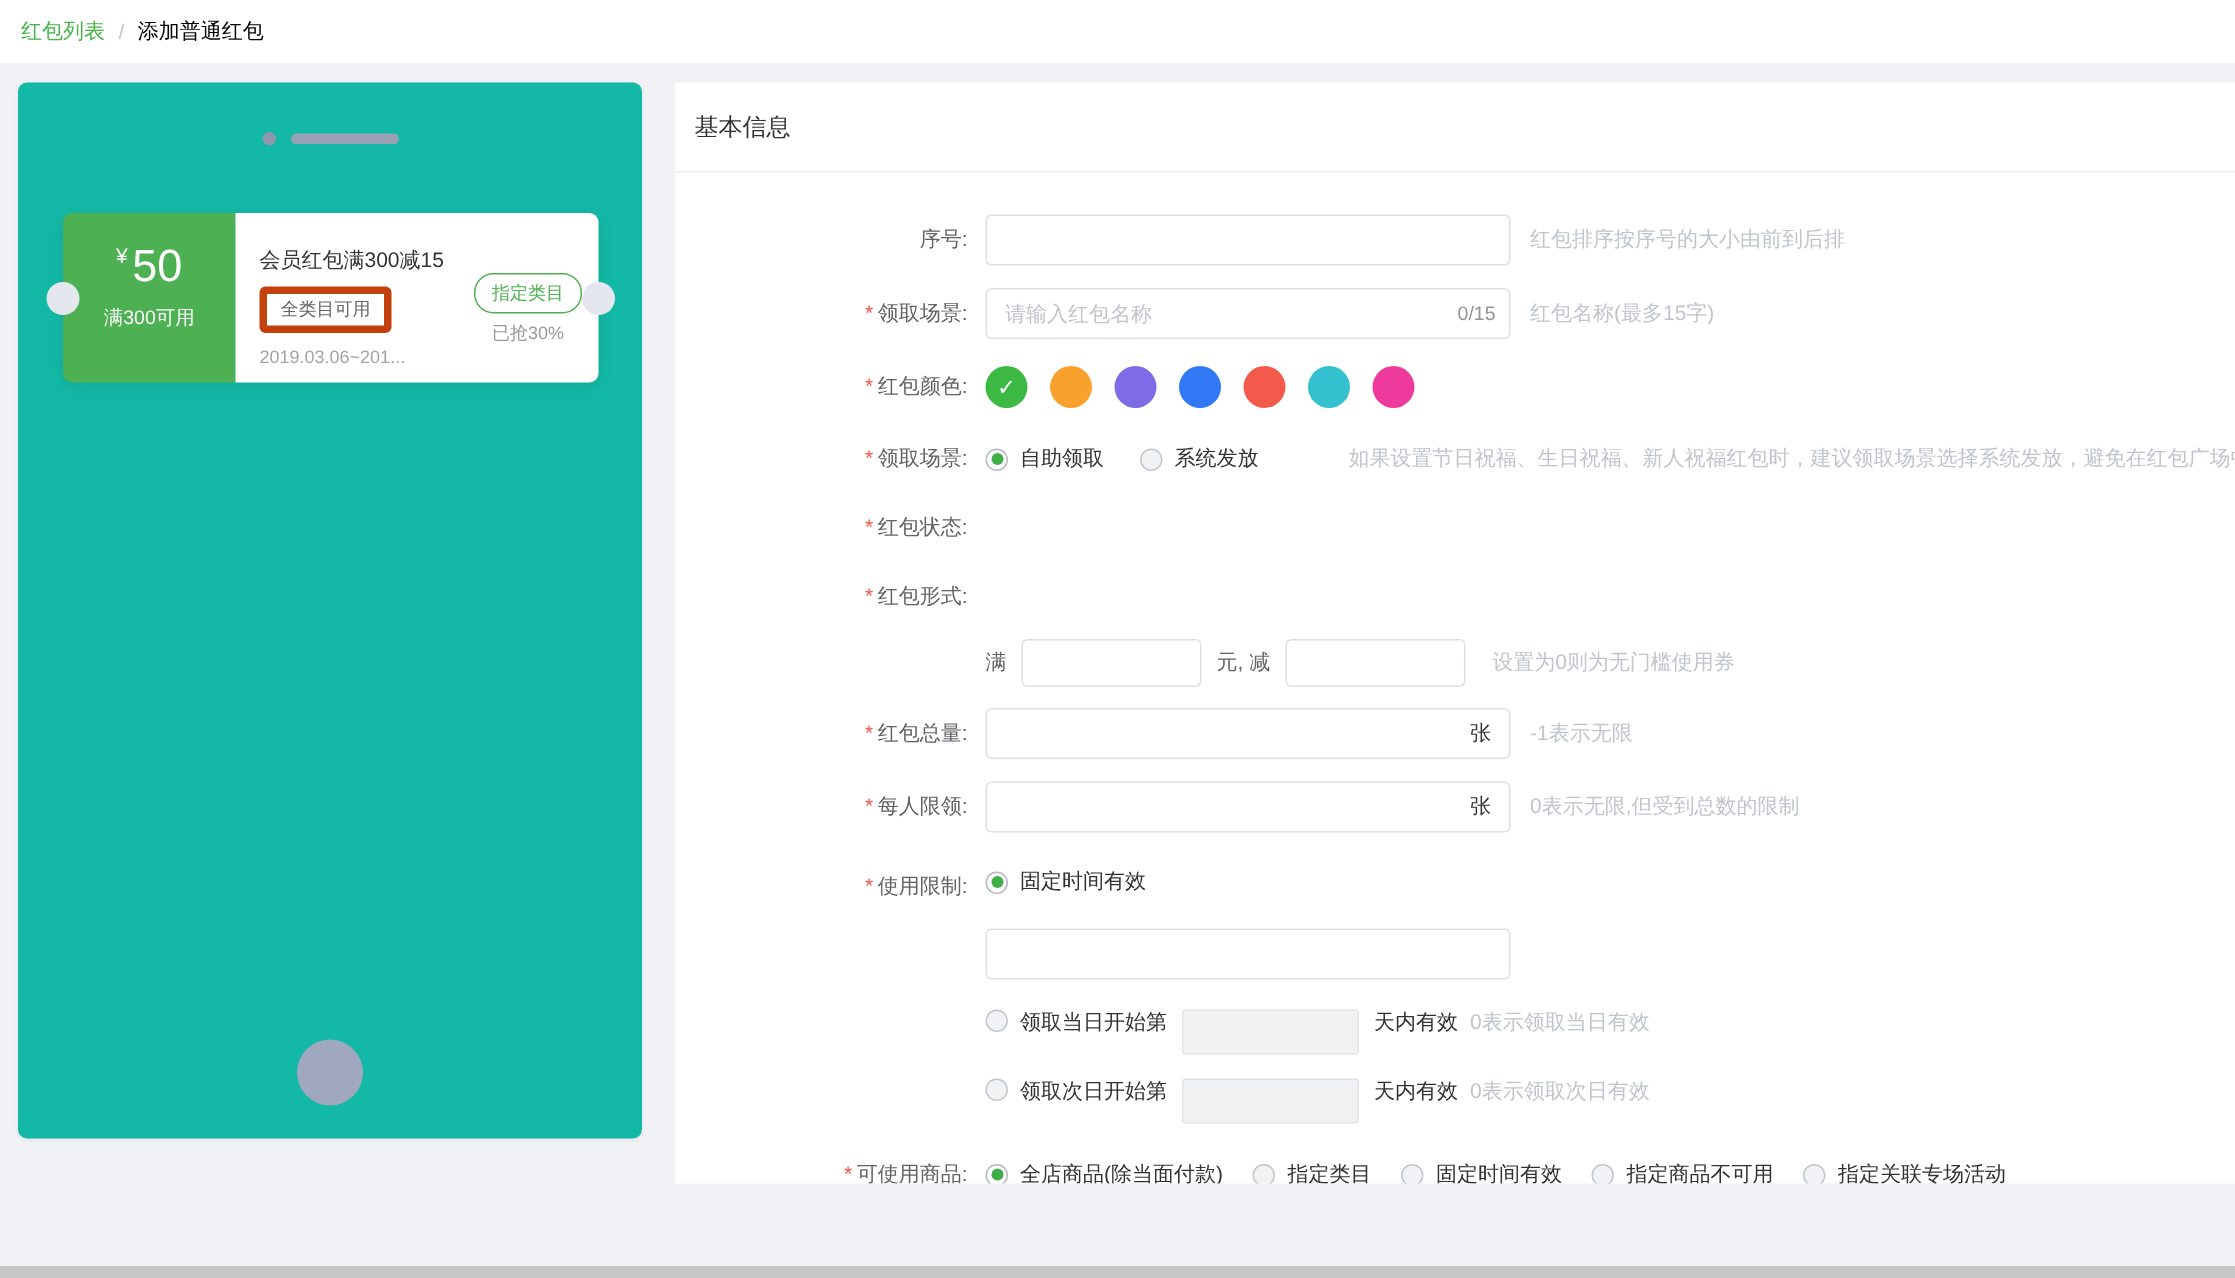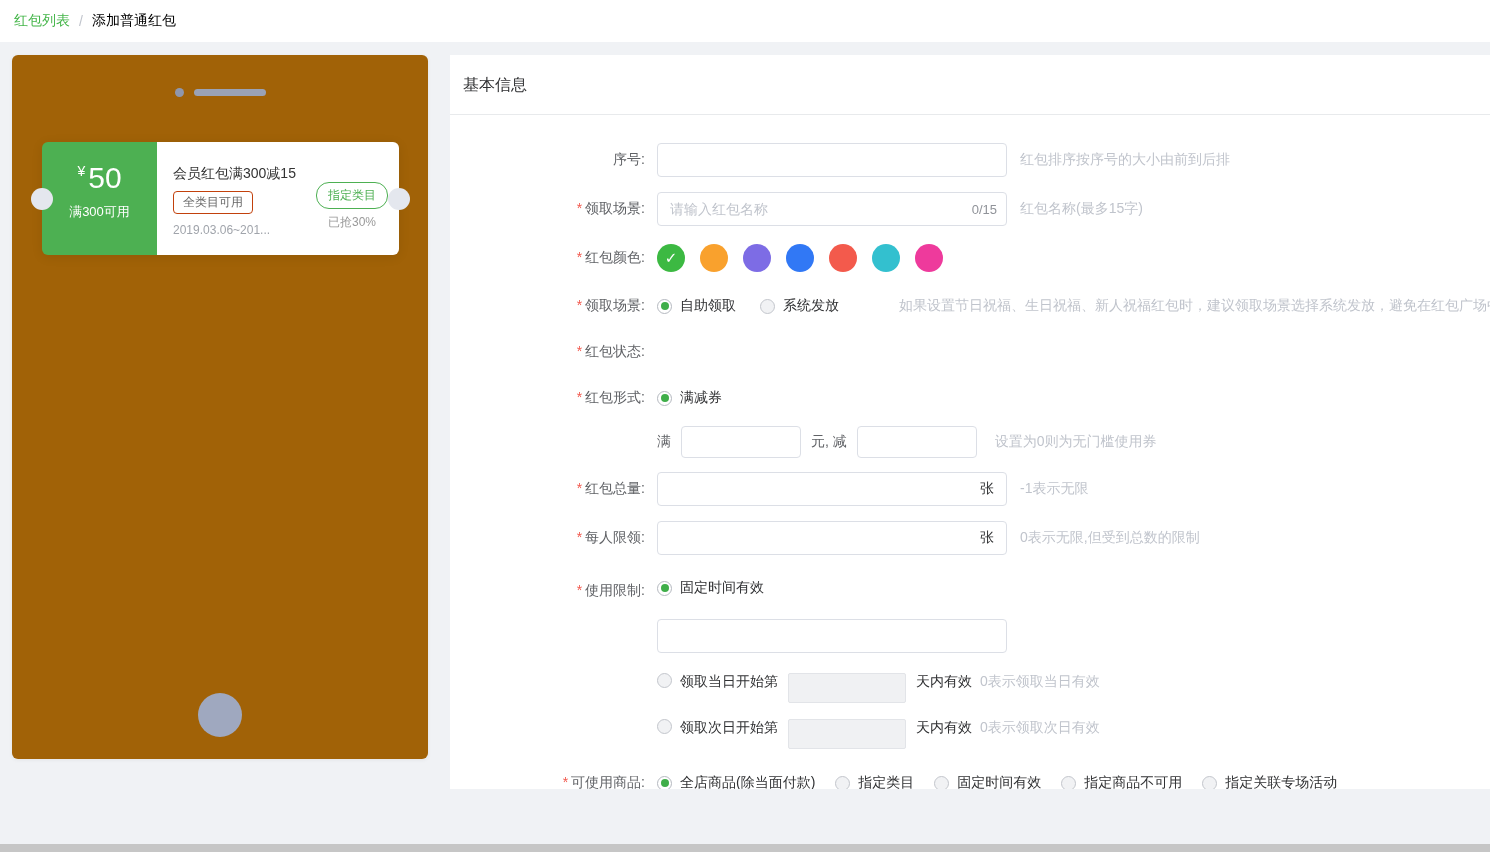--- a/index.html
+++ b/index.html
@@ -8,33 +8,33 @@
 
   
   .topbar{height:42px;background:#fff;display:flex;align-items:center;padding-left:14px;font-size:14px}
   .breadcrumb-link{color:#44b549;cursor:pointer}
   .breadcrumb-sep{color:#c0c4cc;margin:0 9px}
   .breadcrumb-current{color:#000000}
 
   .content{display:flex;align-items:flex-start;padding:13px 0 0 12px;height:calc(100% - 42px)}
 
   
-  .preview-panel{width:416px;height:704px;background:#a16207;border-radius:6px;box-shadow:0 1px 4px rgba(0,0,0,.06);position:relative;flex-shrink:0}
+  .preview-panel{width:416px;height:704px;background:#14b8a6;border-radius:6px;box-shadow:0 1px 4px rgba(0,0,0,.06);position:relative;flex-shrink:0}
   .speaker{position:absolute;top:33px;left:0;right:0;display:flex;justify-content:center;align-items:center;gap:10px}
   .speaker-dot{width:9px;height:9px;border-radius:50%;background:#8f97ad}
   .speaker-bar{width:72px;height:7px;border-radius:4px;background:#9aa2b6}
 
   .coupon{position:absolute;top:87px;left:30px;width:357px;height:113px;display:flex;border-radius:6px;box-shadow:0 2px 12px rgba(0,0,0,.09)}
   .coupon-left{width:115px;background:#4db052;border-radius:6px 0 0 6px;color:#fff;text-align:center;padding-top:19px;flex-shrink:0}
   .amount{font-size:30px;line-height:1.1}
   .amount .yen{font-size:14px;vertical-align:12px;margin-right:3px}
   .cond{font-size:13px;margin-top:9px}
   .coupon-right{flex:1;background:#fff;border-radius:0 6px 6px 0;position:relative;padding:23px 86px 0 16px}
   .c-title{font-size:14px;color:#333;white-space:nowrap}
-  .c-tag{display:inline-block;border:1px solid #c2410c;border-radius:4px;padding:2px 9px;font-size:12px;color:#666;margin-top:8px}
+  .c-tag{display:inline-block;border:5px solid #c2410c;border-radius:4px;padding:2px 9px;font-size:12px;color:#666;margin-top:8px}
   .c-date{font-size:12px;color:#a0a4ab;margin-top:9px;white-space:nowrap}
   .notch{position:absolute;width:22px;height:22px;border-radius:50%;background:#e4e7ee;top:50%;transform:translateY(-50%);z-index:2}
   .notch.left{left:-11px}
   .notch.right{right:-11px}
   .c-claim{position:absolute;right:8px;top:40px;width:78px;text-align:center}
   .claim-btn{border:1px solid #4db052;color:#4db052;background:#fff;border-radius:13px;font-size:12px;padding:4px 11px;white-space:nowrap}
   .c-progress{margin-top:5px;font-size:12px;color:#999}
 
   .home-circle{position:absolute;bottom:22px;left:50%;transform:translateX(-50%);width:44px;height:44px;border-radius:50%;background:#9fa8bf}
 
@@ -177,26 +177,20 @@
           <span class="hint" style="margin-left:36px">如果设置节日祝福、生日祝福、新人祝福红包时，建议领取场景选择系统发放，避免在红包广场中再次领取</span>
         </div>
       </div>
 
       <div class="row mb26" style="min-height:20px">
         <div class="row-label"><span class="star">*</span><span>红包状态:</span></div>
       </div>
 
       <div class="row mb18" style="min-height:20px">
         <div class="row-label"><span class="star">*</span><span>红包形式:</span></div>
-        <div class="row-content">
-          <span class="radio-item">
-            <span class="radio checked"></span>
-            <span class="radio-label">满减券</span>
-          </span>
-        </div>
       </div>
 
       <div class="row mb14">
         <div class="row-label"></div>
         <div class="row-content">
           <span class="inline-text">满</span>
           <input class="text-input small-input" style="">
           <span class="inline-text">元, 减</span>
           <input class="text-input small-input" style="">
           <span class="hint" style="margin-left:8px">设置为0则为无门槛使用券</span>

